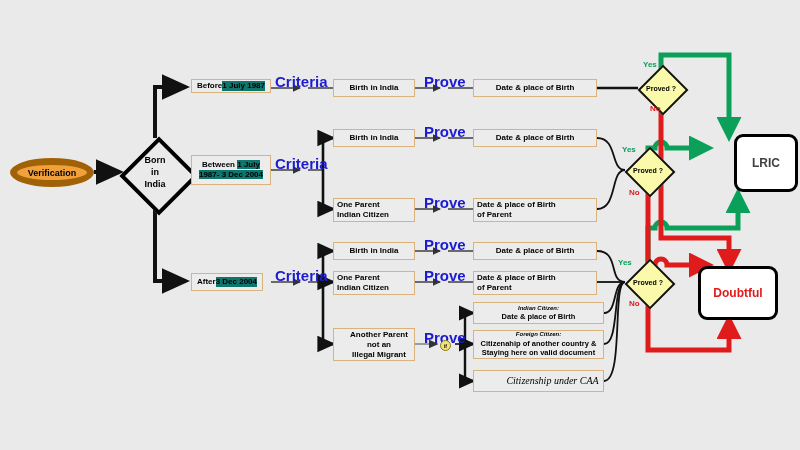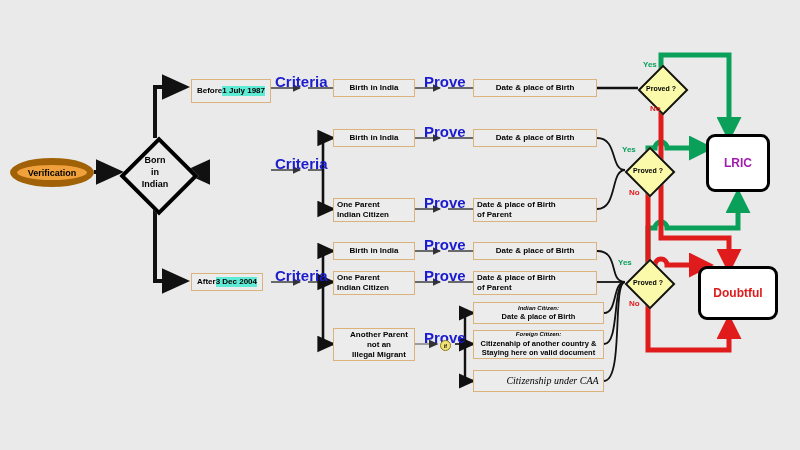--- a/index.html
+++ b/index.html
@@ -21,21 +21,21 @@
     font-size:8px;
     font-weight:bold;
     display:flex;
     align-items:center;
     justify-content:center;
     text-align:center;
     line-height:1.25;
     padding:1px 3px;
   }
   .pbox.left{justify-content:flex-start;text-align:left;}
-  .hl{background:#5eead4;}
+  .hl{background:#0f766e;}
 
   
   .ellipse{
     background:#f0a13c;
     border:7px solid #a16207;
     border-radius:50%;
     color:#000;font-size:9px;font-weight:bold;
     display:flex;align-items:center;justify-content:center;
   }
 
@@ -63,21 +63,21 @@
   }
 
   
   .term{
     background:#fff;
     border:3px solid #000;
     border-radius:9px;
     display:flex;align-items:center;justify-content:center;
     font-size:12px;font-weight:bold;
   }
-  .term.lric{color:#a21caf;}
+  .term.lric{color:#404040;margin-left:28px;}
   .term.doubt{color:#e01b1b;}
 
   
   .lbl{position:absolute;font-size:15px;font-weight:bold;white-space:nowrap;}
   .lbl.criteria,.lbl.prove{color:#1b1bd0;}
   .lbl.yes{color:#0aa05a;font-size:8px;}
   .lbl.no{color:#e01b1b;font-size:8px;}
 
   
   .ifdot{
@@ -191,30 +191,35 @@
   <div class="node ellipse" style="left:10px;top:158px;width:84px;height:29px;">
     <span>Verification</span>
   </div>
 
   <div class="diamond-wrap" style="left:121px;top:138px;width:68px;height:68px;">
     <div class="diamond bigdia" style="width:48px;height:48px;left:10px;top:10px;"></div>
     <div class="diamond-label bigdia-label">
       <div>
         <span>Born</span><br>
         <span>in</span><br>
-        <span>Indian</span>
+        <span>India</span>
       </div>
     </div>
   </div>
 
-  <div class="node pbox" style="left:191px;top:79px;width:80px;height:24px;">
+  <div class="node pbox" style="left:191px;top:79px;width:80px;height:14px;">
     <span>Before </span>
       <span class="hl">1 July 1987</span>
   </div>
 
+  <div class="node pbox" style="left:191px;top:155px;width:80px;height:30px;">
+    <span>
+      <span>Between </span><span class="hl">1 July 1987- 3 Dec 2004</span>
+    </span>
+  </div>
 
   <div class="node pbox" style="left:191px;top:273px;width:72px;height:18px;">
     <span>After </span>
       <span class="hl">3 Dec 2004</span>
   </div>
 
   <div class="node pbox" style="left:333px;top:79px;width:82px;height:18px;">
     <span>Birth in India</span>
   </div>
   <div class="node pbox" style="left:333px;top:129px;width:82px;height:18px;">

